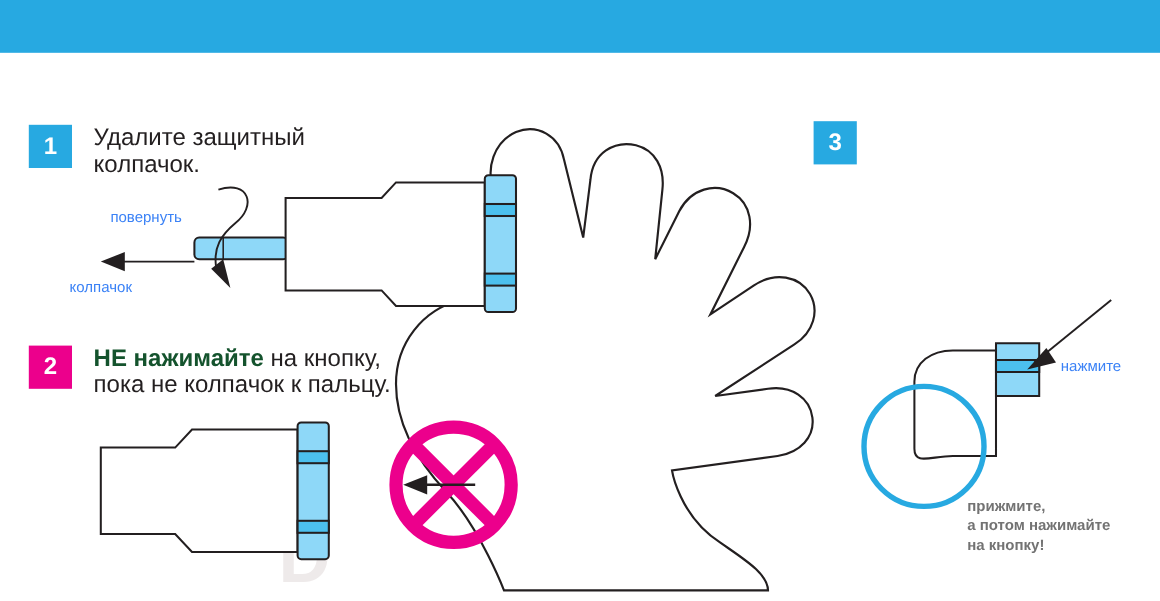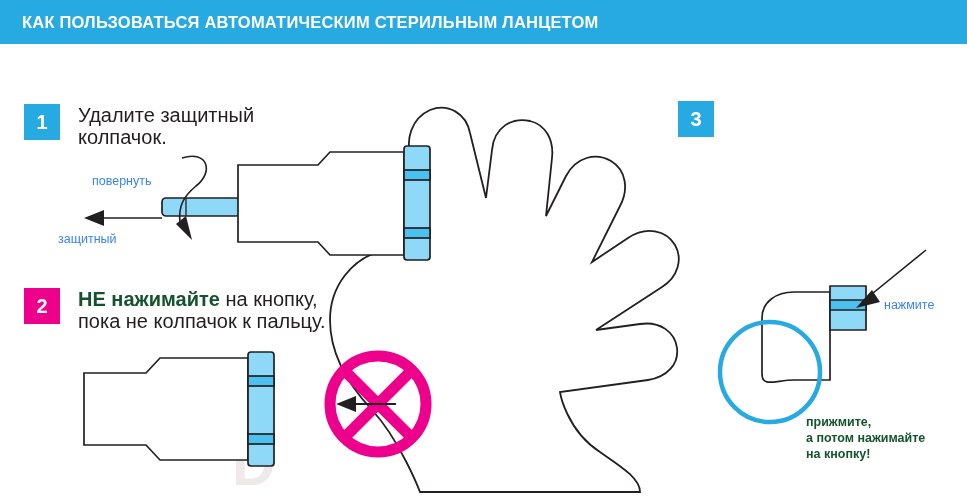--- a/index.html
+++ b/index.html
@@ -70,21 +70,21 @@
     color: #3b82f6;
     white-space: pre-line;
   }
   #label-turn  { left: 92px; top: 174px; }
   #label-pull  { left: 58px; top: 232px; }
   #label-press { left: 884px; top: 298px; }
   #label-press-then {
     left: 806px; top: 414px;
     font-size: 12.5px;
     font-weight: bold;
-    color: #14532d;
+    color: #737373;
     line-height: 16px;
   }
 
   
   #watermark {
     position: absolute;
     left: 355px;
     top: 218px;
     text-align: center;
     color: #e7e2e2;
@@ -135,21 +135,20 @@
   .pink-bar { fill: none; stroke: #ec008c; stroke-width: 11; stroke-linecap: butt; }
   .blue-ring { fill: none; stroke: #27a9e1; stroke-width: 4.5; }
   .arrow-dark { fill: #231f20; }
 </style>
 </head>
 <body>
 
 <div id="page">
 
   <div id="header-bar"></div>
-  <div id="header-title">КАК ПОЛЬЗОВАТЬСЯ АВТОМАТИЧЕСКИМ СТЕРИЛЬНЫМ ЛАНЦЕТОМ</div>
 
   <div id="watermark">
     <div id="watermark-name">DIAMARKA</div>
     <div id="watermark-sub">ИНТЕРНЕТ-МАГАЗИН • ОДНА АБОНЕМЕНТ</div>
   </div>
   <div id="watermark-mark">D</div>
   <div id="watermark-mark2">D</div>
 
   <svg class="layer" viewBox="0 0 967 501">
 
@@ -233,19 +232,19 @@
   <div class="step-text" id="step1-text">Удалите защитный
 колпачок.</div>
 
   <div class="step-badge badge-pink" id="step2-badge">2</div>
   <div class="step-text" id="step2-text"><span class="emph-pink">НЕ нажимайте</span><span> на кнопку,
 пока не колпачок к пальцу.</span></div>
 
   <div class="step-badge badge-blue" id="step3-badge">3</div>
 
   <div class="annot" id="label-turn">повернуть</div>
-  <div class="annot" id="label-pull">защитный</div>
+  <div class="annot" id="label-pull">колпачок</div>
   <div class="annot" id="label-press">нажмите</div>
   <div class="annot" id="label-press-then">прижмите,
 а потом нажимайте
 на кнопку!</div>
 
 </div>
 
 </body></html>

